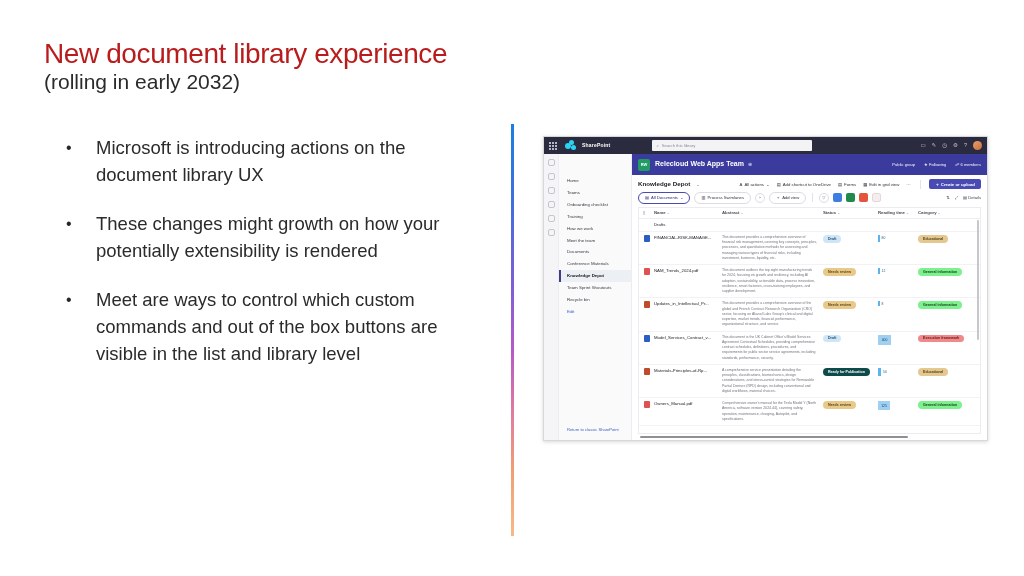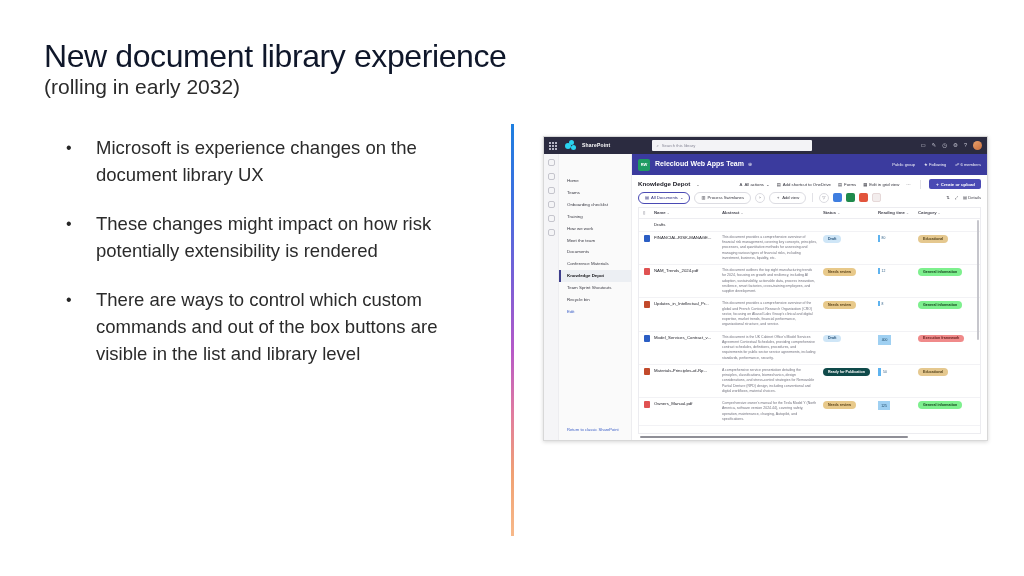--- a/index.html
+++ b/index.html
@@ -10,21 +10,21 @@
     color:#000;
     position:relative;
   }
 
   
   .slide-title {
     position:absolute; left:44px; top:38px; width:900px;
     white-space:nowrap;
   }
   .slide-title .main {
-    font-size:32px; font-weight:400; color:#0f172a;
+    font-size:28px; font-weight:400; color:#b91c1c;
     letter-spacing:-0.4px;
   }
   .slide-title .sub {
     font-size:21px; font-weight:400; color:#2b2b2b;
   }
 
   
   .bullets { position:absolute; left:58px; top:134px; width:412px; }
   .bullet-row { display:flex; margin-bottom:22px; }
   .bullet-dot {
@@ -176,29 +176,29 @@
 </head>
 <body>
 
 <div class="slide-title">
   <span class="main">New document library experience</span><span class="sub">(rolling in early 2032)</span>
 </div>
 
 <div class="bullets">
   <div class="bullet-row">
     <div class="bullet-dot">•</div>
-    <div class="bullet-text">Microsoft is experience changes on the document library UX</div>
+    <div class="bullet-text">Microsoft is introducing actions on the document library UX</div>
   </div>
   <div class="bullet-row">
     <div class="bullet-dot">•</div>
-    <div class="bullet-text">These changes might impact on how risk potentially extensibility is rendered</div>
+    <div class="bullet-text">These changes might growth on how your potentially extensibility is rendered</div>
   </div>
   <div class="bullet-row">
     <div class="bullet-dot">•</div>
-    <div class="bullet-text">There are ways to control which custom commands and out of the box buttons are visible in the list and library level</div>
+    <div class="bullet-text">Meet are ways to control which custom commands and out of the box buttons are visible in the list and library level</div>
   </div>
 </div>
 
 <div class="accent-line"></div>
 
 <div class="shot">
 
   <div class="suite">
     <div class="waffle">
       <i></i>

